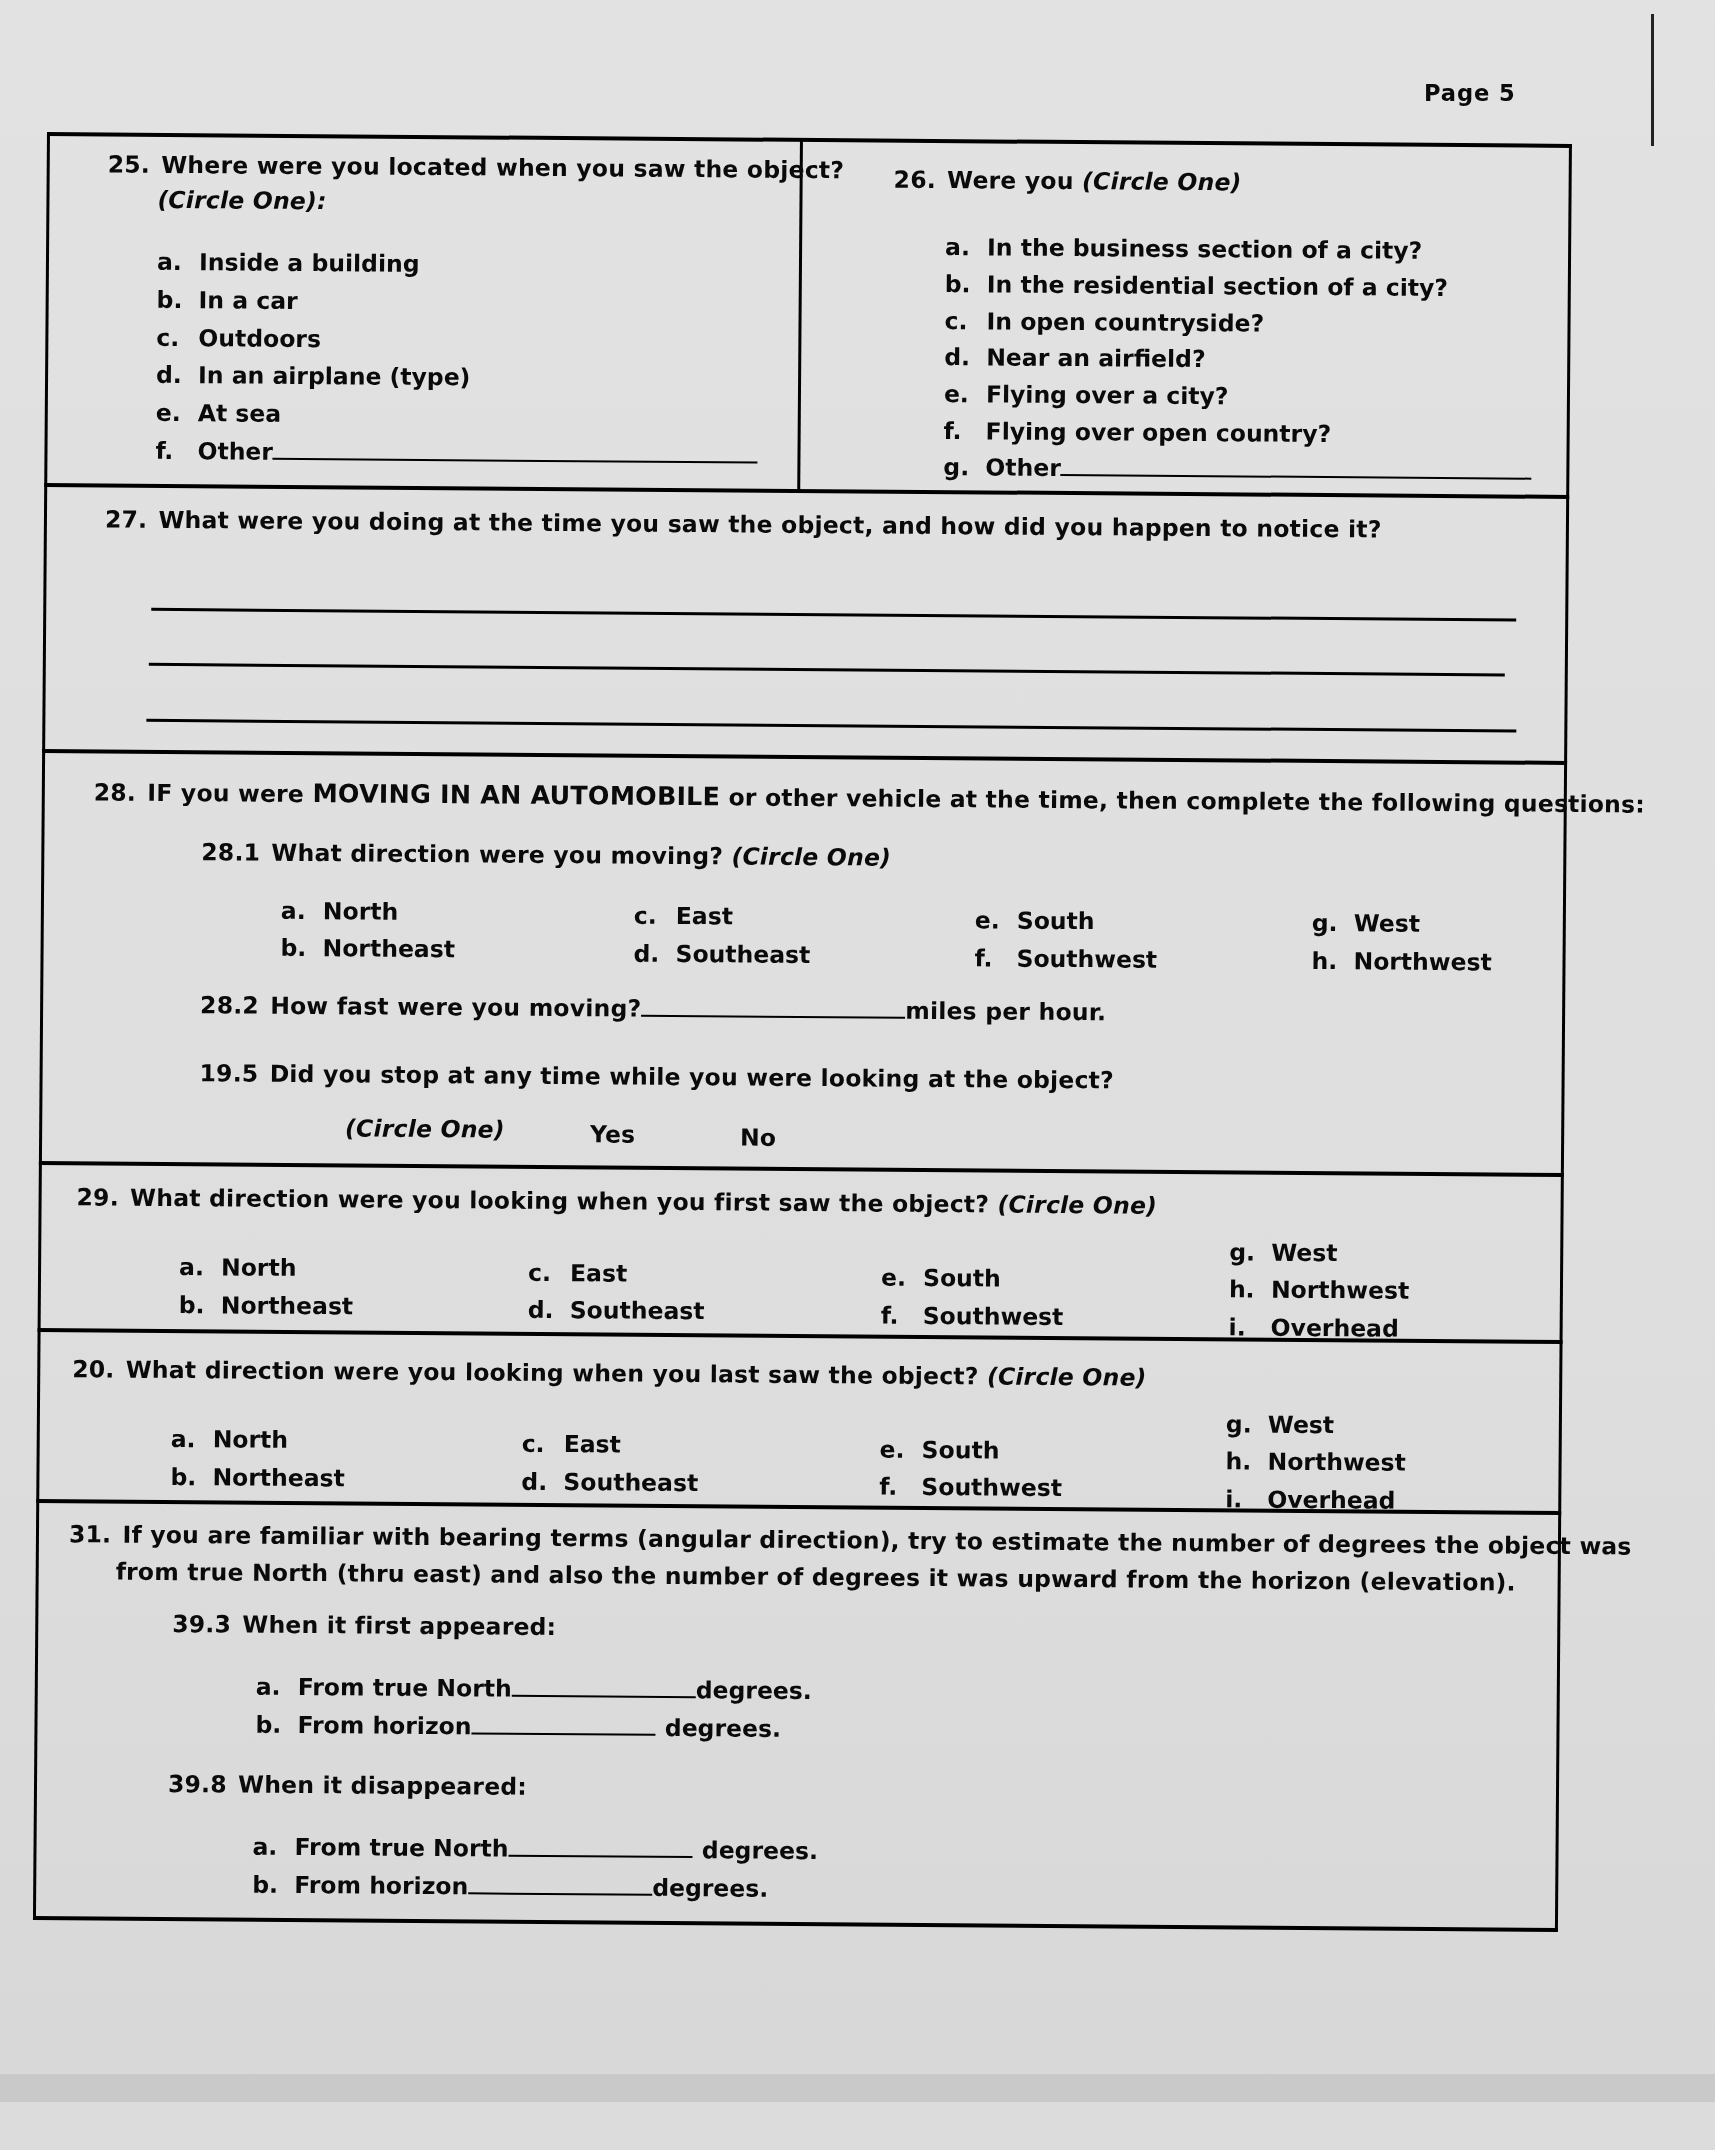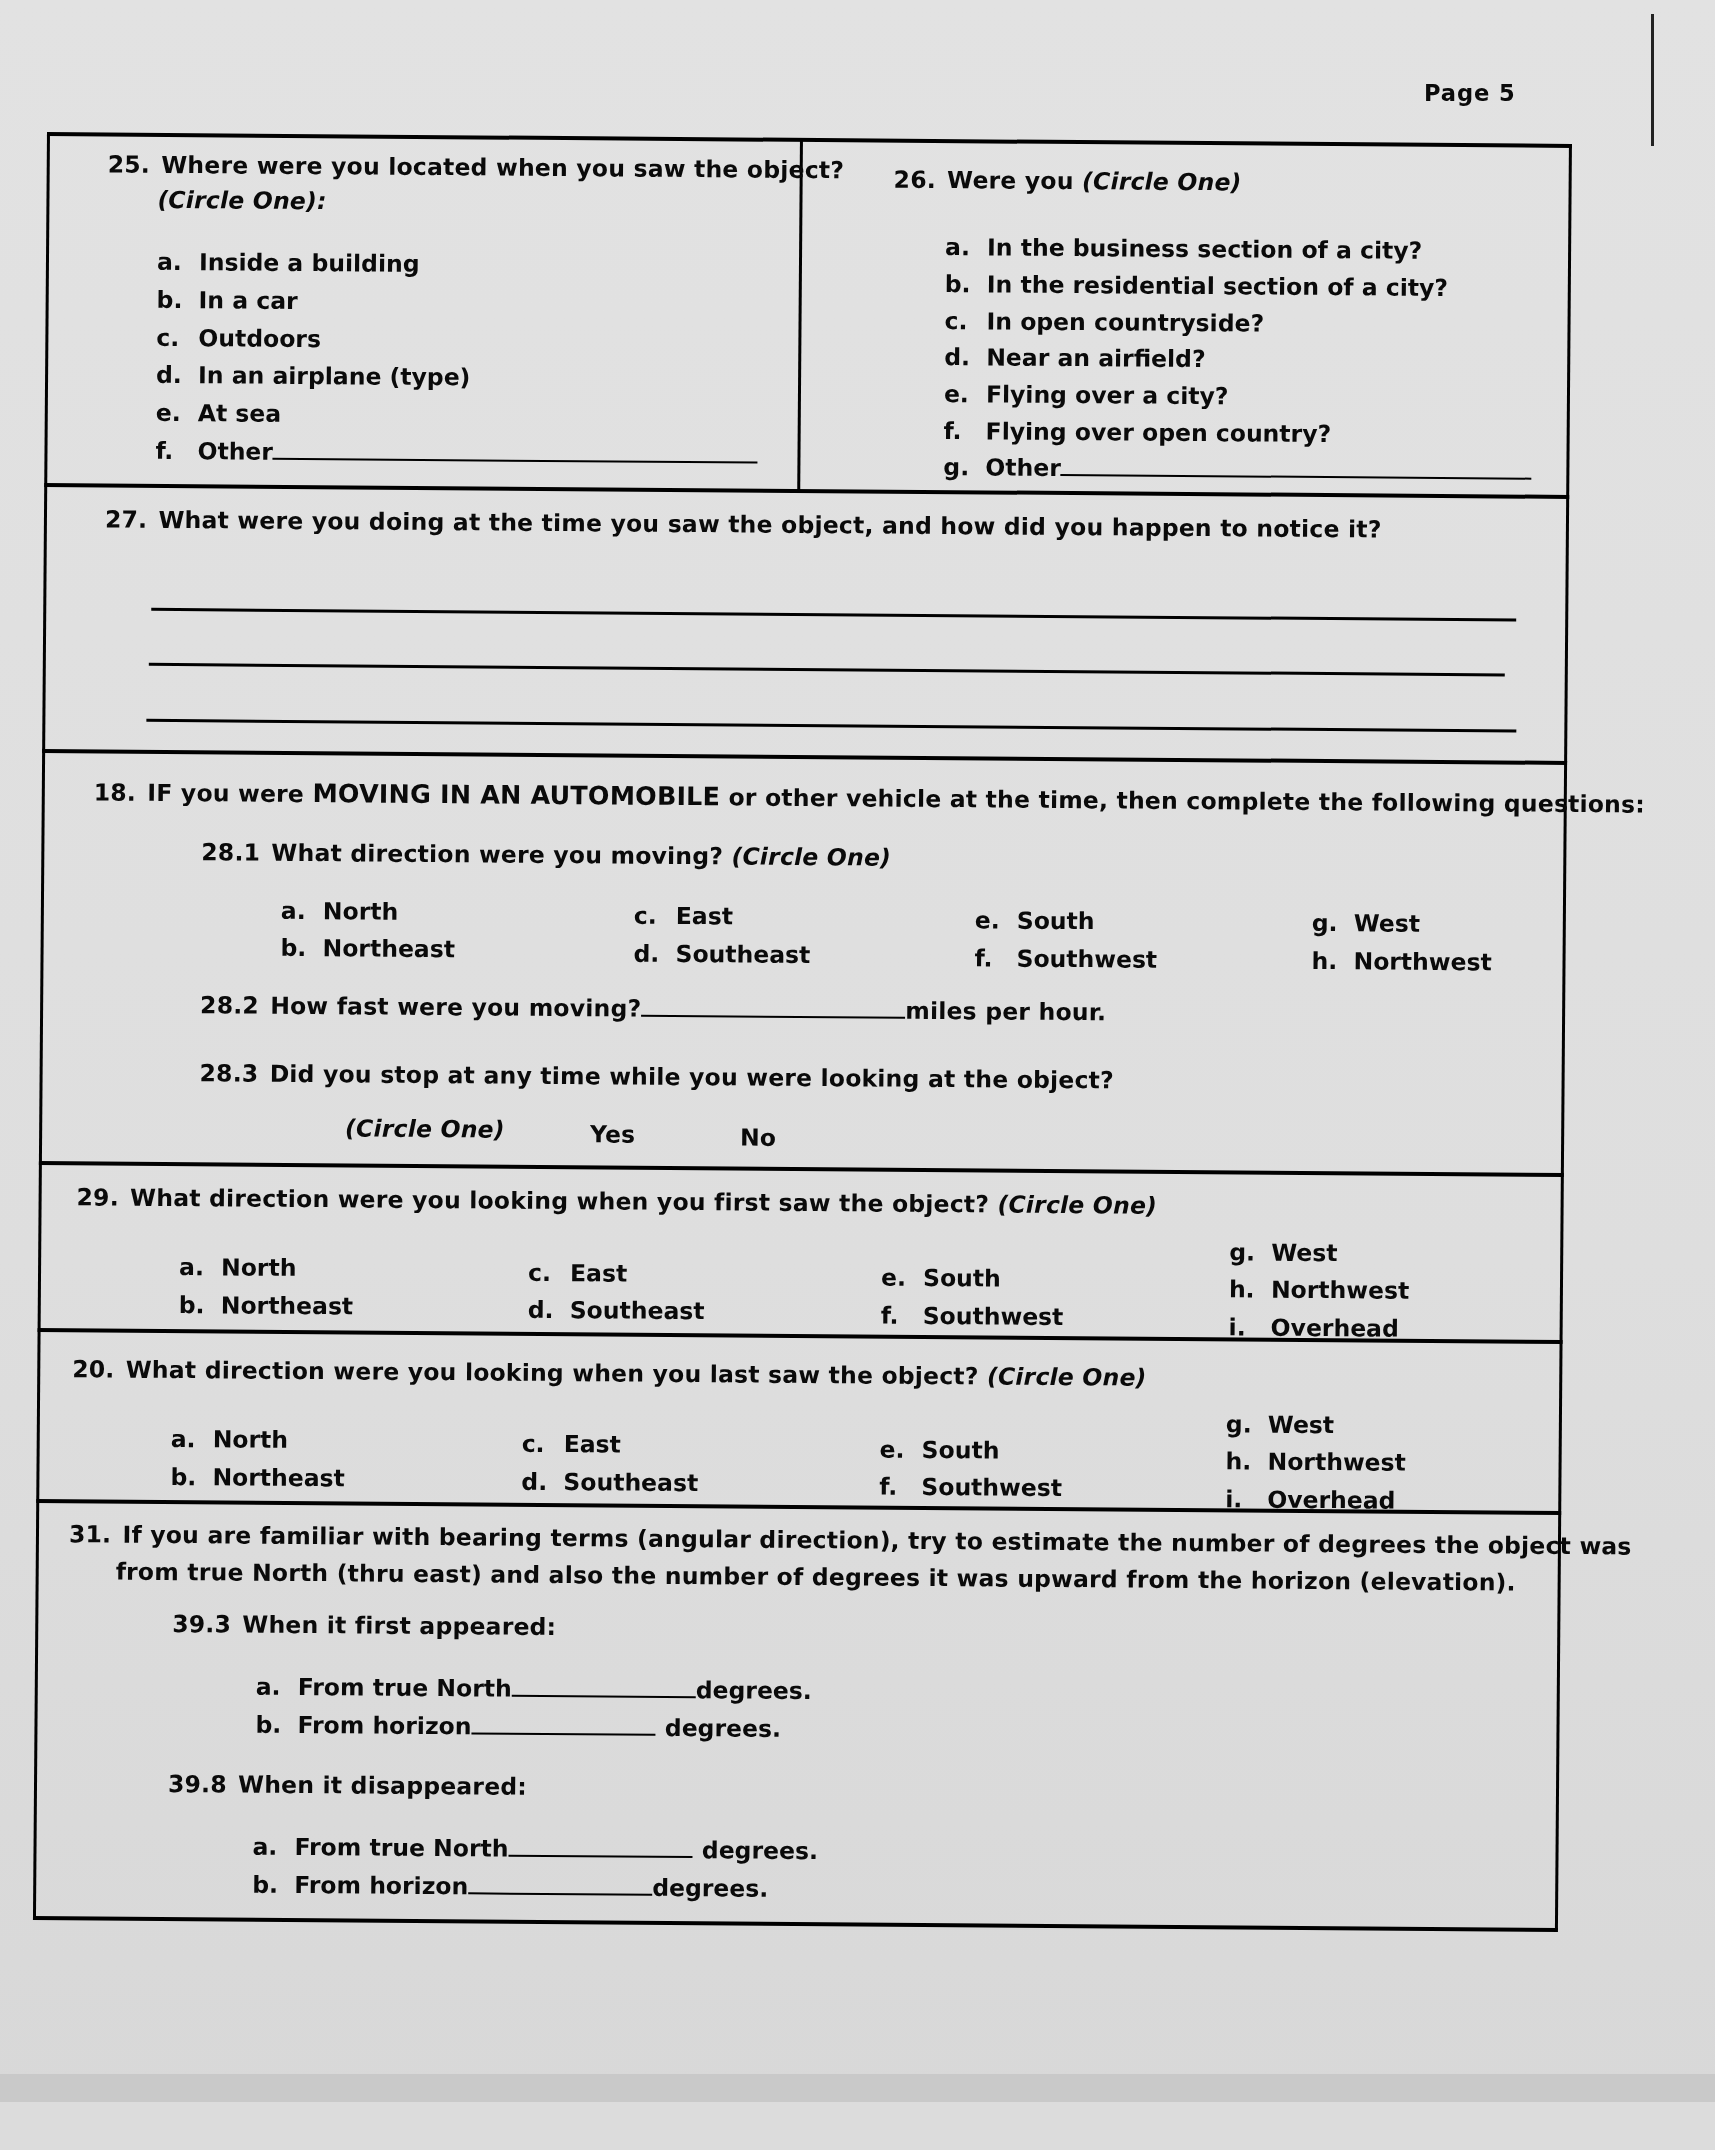--- a/index.html
+++ b/index.html
@@ -75,39 +75,39 @@
     <div class="opt" style="left:899px;top:314px;"><span class="letter">g.</span><span>Other</span><span class="blank" style="width:471px;"></span></div>
 
     <div class="q" style="left:61px;top:374px;">
       <span class="num">27.</span><span>What were you doing at the time you saw the object, and how did you happen to notice it?</span>
     </div>
     <div class="line" style="left:108px;top:475px;width:1365px;"></div>
     <div class="line" style="left:106px;top:530px;width:1356px;"></div>
     <div class="line" style="left:104px;top:586px;width:1370px;"></div>
 
     <div class="q" style="left:52px;top:645px;">
-      <span class="num">18.</span><span>IF you were</span> <span style="font-size:25.4px;">MOVING IN AN AUTOMOBILE</span> <span>or other vehicle at the time, then complete the following questions:</span>
+      <span class="num">28.</span><span>IF you were</span> <span style="font-size:25.4px;">MOVING IN AN AUTOMOBILE</span> <span>or other vehicle at the time, then complete the following questions:</span>
     </div>
     <div class="q" style="left:160px;top:706px;">
       <span class="num">28.1</span><span>What direction were you moving?</span> <span class="italic">(Circle One)</span>
     </div>
     <div class="opt" style="left:240px;top:763px;"><span class="letter">a.</span><span>North</span></div>
     <div class="opt" style="left:240px;top:800px;"><span class="letter">b.</span><span>Northeast</span></div>
     <div class="opt" style="left:593px;top:765px;"><span class="letter">c.</span><span>East</span></div>
     <div class="opt" style="left:593px;top:803px;"><span class="letter">d.</span><span>Southeast</span></div>
     <div class="opt" style="left:934px;top:767px;"><span class="letter">e.</span><span>South</span></div>
     <div class="opt" style="left:934px;top:805px;"><span class="letter">f.</span><span>Southwest</span></div>
     <div class="opt" style="left:1271px;top:767px;"><span class="letter">g.</span><span>West</span></div>
     <div class="opt" style="left:1271px;top:805px;"><span class="letter">h.</span><span>Northwest</span></div>
 
     <div class="q" style="left:160px;top:859px;">
       <span class="num">28.2</span><span>How fast were you moving?</span><span class="blank" style="width:264px;"></span><span>miles per hour.</span>
     </div>
     <div class="q" style="left:160px;top:927px;">
-      <span class="num">28.3</span><span>Did you stop at any time while you were looking at the object?</span>
+      <span class="num">19.5</span><span>Did you stop at any time while you were looking at the object?</span>
     </div>
     <div class="q italic" style="left:306px;top:981px;">(Circle One)</div>
     <div class="opt" style="left:551px;top:984px;">Yes</div>
     <div class="opt" style="left:701px;top:986px;">No</div>
 
     <div class="q" style="left:38px;top:1052px;">
       <span class="num">29.</span><span>What direction were you looking when you first saw the object?</span> <span class="italic">(Circle One)</span>
     </div>
     <div class="opt" style="left:141px;top:1120px;"><span class="letter">a.</span><span>North</span></div>
     <div class="opt" style="left:141px;top:1158px;"><span class="letter">b.</span><span>Northeast</span></div>

